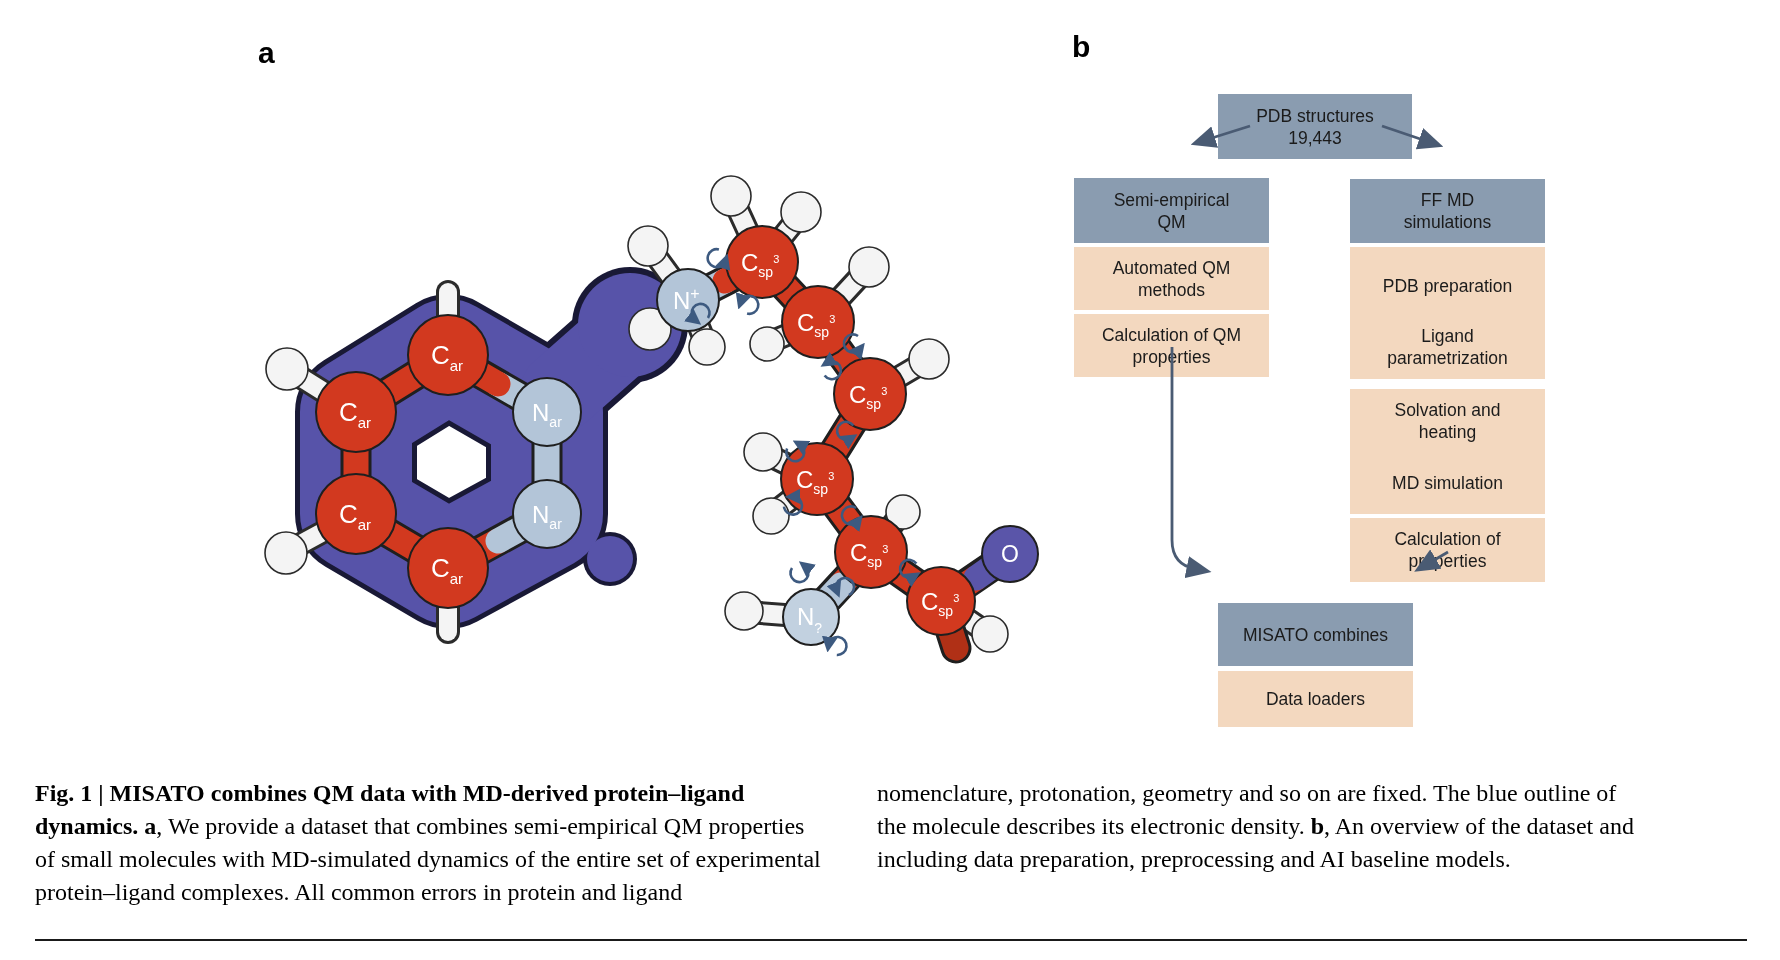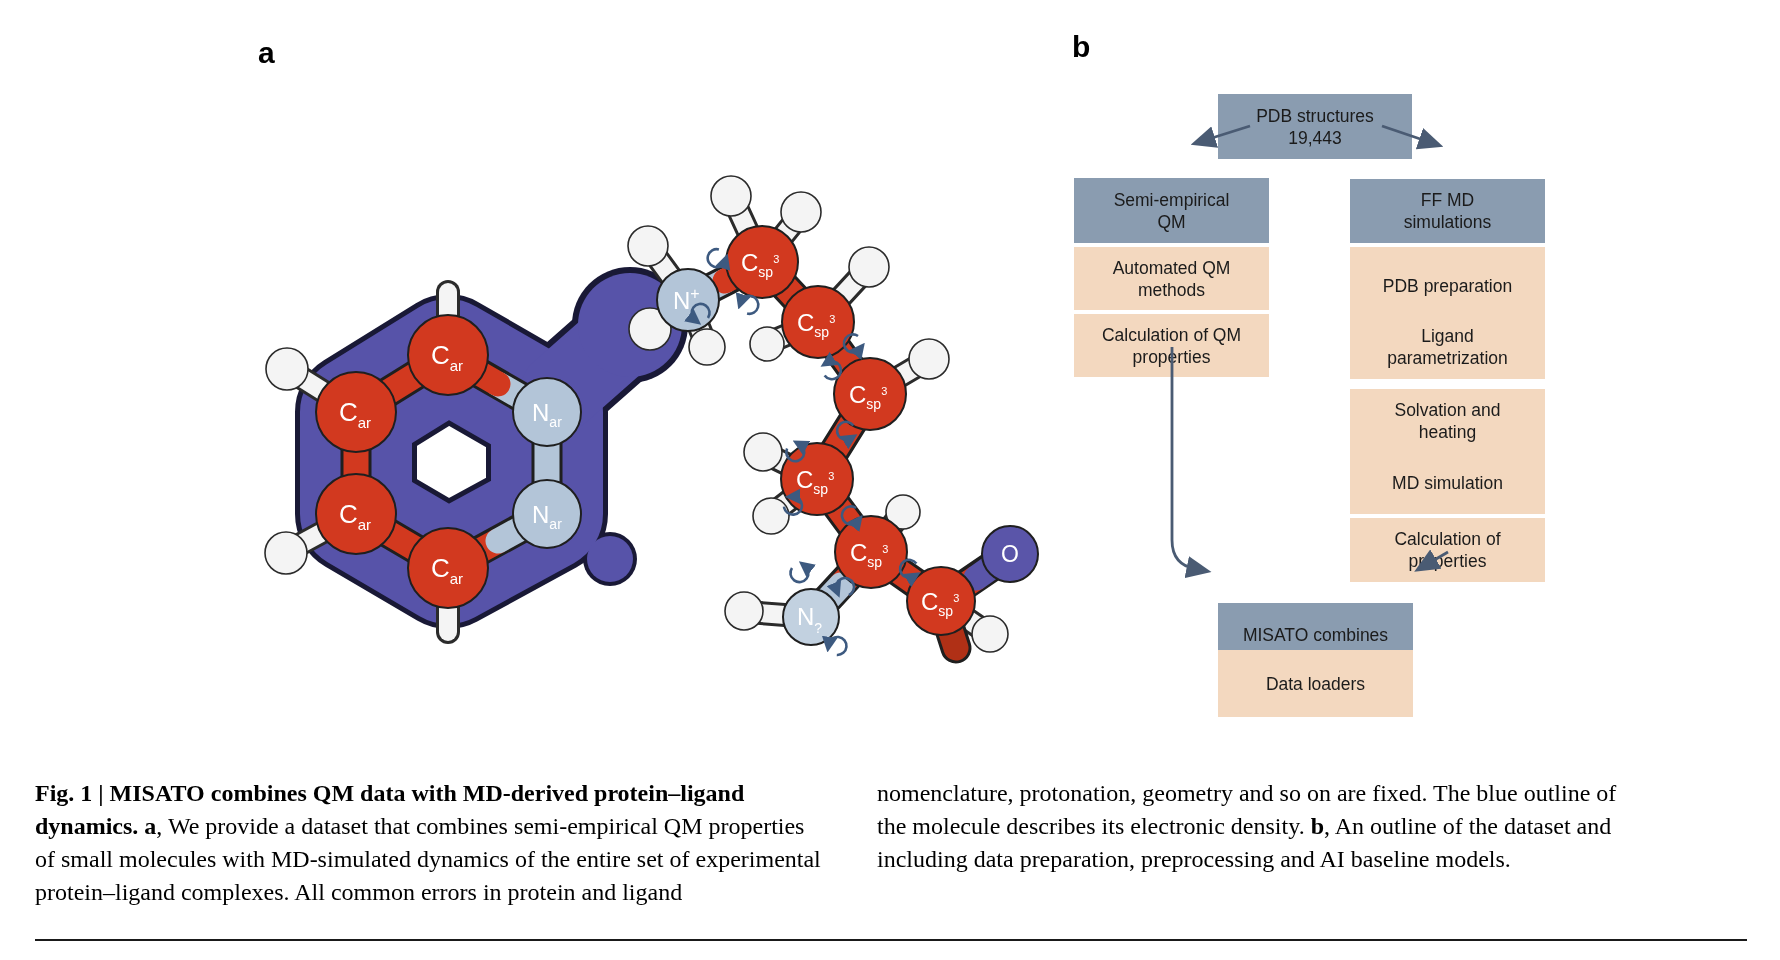--- a/index.html
+++ b/index.html
@@ -221,21 +221,21 @@
 simulations</div>
   <div class="fnode step" style="left:1350px;top:215px;width:195px;height:78px">PDB preparation</div>
   <div class="fnode step" style="left:1350px;top:282px;width:195px;height:65px">Ligand
 parametrization</div>
   <div class="fnode step" style="left:1350px;top:357px;width:195px;height:64px">Solvation and
 heating</div>
   <div class="fnode step" style="left:1350px;top:419px;width:195px;height:63px">MD simulation</div>
   <div class="fnode step" style="left:1350px;top:486px;width:195px;height:64px">Calculation of
 properties</div>
   <div class="fnode header" style="left:1218px;top:571px;width:195px;height:63px">MISATO combines</div>
-  <div class="fnode step" style="left:1218px;top:618px;width:195px;height:67px">Data loaders</div>
+  <div class="fnode step" style="left:1218px;top:639px;width:195px;height:56px">Data loaders</div>
 
   <svg id="flow-arrows" width="1780" height="960" viewBox="0 0 1780 960">
     <defs>
       <marker id="flowHead" markerWidth="9" markerHeight="8" refX="7" refY="4" orient="auto">
         <path d="M0,0 L9,4 L0,8 Z" fill="#4a5b73"></path>
       </marker>
     </defs>
     <g fill="none" stroke="#4a5b73" stroke-width="2.8">
       <path d="M1250,126 L1196,143" marker-end="url(#flowHead)"></path>
       <path d="M1382,126 L1438,145" marker-end="url(#flowHead)"></path>
@@ -245,18 +245,18 @@
   </svg>
 
   <div class="cap" style="left:35px;top:777px;width:840px">
     <div class="cap-line"><b>Fig. 1 | MISATO combines QM data with MD-derived protein–ligand</b></div>
     <div class="cap-line"><b>dynamics. a</b><span>, We provide a dataset that combines semi-empirical QM properties</span></div>
     <div class="cap-line"><span>of small molecules with MD-simulated dynamics of the entire set of experimental</span></div>
     <div class="cap-line"><span>protein–ligand complexes. All common errors in protein and ligand</span></div>
   </div>
   <div class="cap" style="left:877px;top:777px;width:700px">
     <div class="cap-line"><span>nomenclature, protonation, geometry and so on are fixed. The blue outline of</span></div>
-    <div class="cap-line"><span>the molecule describes its electronic density. </span><b>b</b><span>, An outline of the dataset and</span></div>
+    <div class="cap-line"><span>the molecule describes its electronic density. </span><b>b</b><span>, An overview of the dataset and</span></div>
     <div class="cap-line"><span>including data preparation, preprocessing and AI baseline models.</span></div>
   </div>
 
   <div id="bottom-rule"></div>
 </div>
 
 </body></html>

